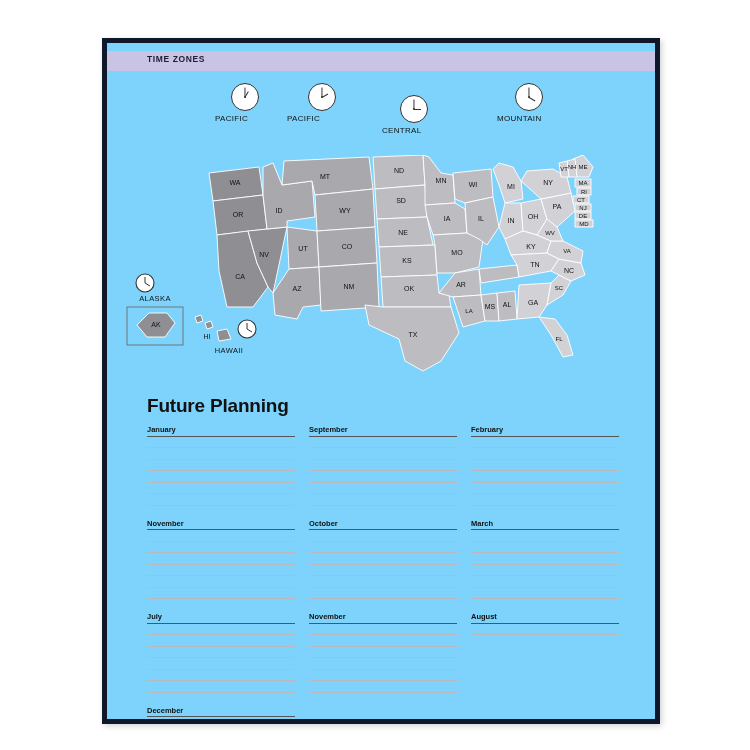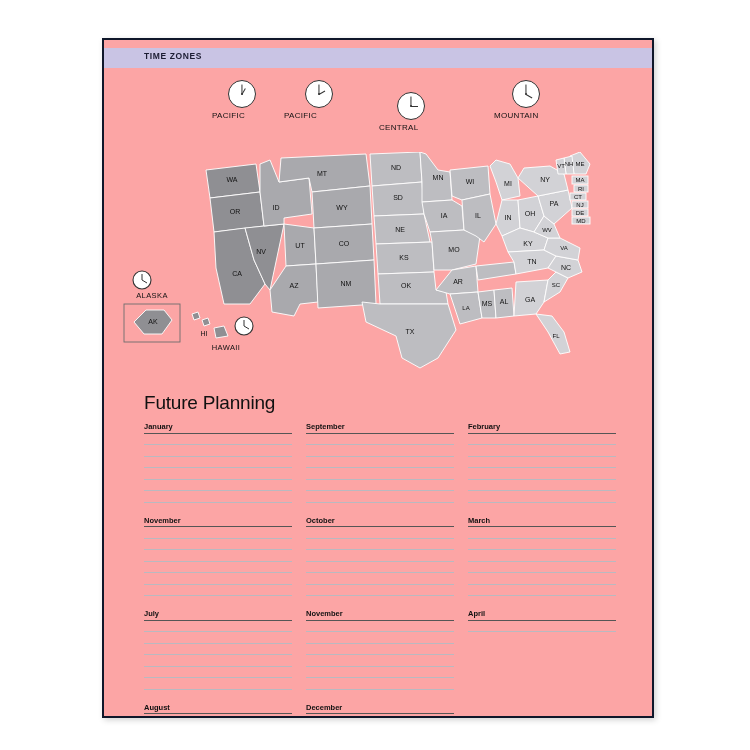--- a/index.html
+++ b/index.html
@@ -19,22 +19,22 @@
     height: 750px;
     background: #ffffff;
   }
   
   #sheet {
     position: absolute;
     left: 102px;
     top: 38px;
     width: 548px;
     height: 676px;
-    background: #fca5a5;
-    border: 2px solid #0f172a;
+    background: #7dd3fc;
+    border: 5px solid #0f172a;
     box-shadow: 2px 2px 6px rgba(0,0,0,0.18);
     overflow: hidden;
   }
   
   #header-bar {
     position: absolute;
     left: 0;
     top: 8px;
     width: 548px;
     height: 20px;
@@ -114,21 +114,21 @@
     text-anchor: middle;
     letter-spacing: 0.4px;
   }
 
   
   #fp-title {
     position: absolute;
     left: 40px;
     top: 352px;
     font-size: 19px;
-    font-weight: normal;
+    font-weight: bold;
     color: #111;
     letter-spacing: -0.2px;
   }
   #fp-grid {
     position: absolute;
     left: 40px;
     top: 382px;
     width: 472px;
     display: grid;
     grid-template-columns: repeat(3, 148px);
@@ -463,27 +463,20 @@
         <div class="rule-lines">
           <div class="rule"></div>
             <div class="rule"></div>
             <div class="rule"></div>
           <div class="rule"></div>
             <div class="rule"></div>
             <div class="rule"></div>
         </div>
       </div>
 
-      <div class="month-block">
-        <div class="month-name">April</div>
-        <div class="rule-lines">
-          <div class="rule"></div>
-
-        </div>
-      </div>
 
       <div class="month-block">
         <div class="month-name">August</div>
         <div class="rule-lines">
           <div class="rule"></div>
 
         </div>
       </div>
 
       <div class="month-block">

